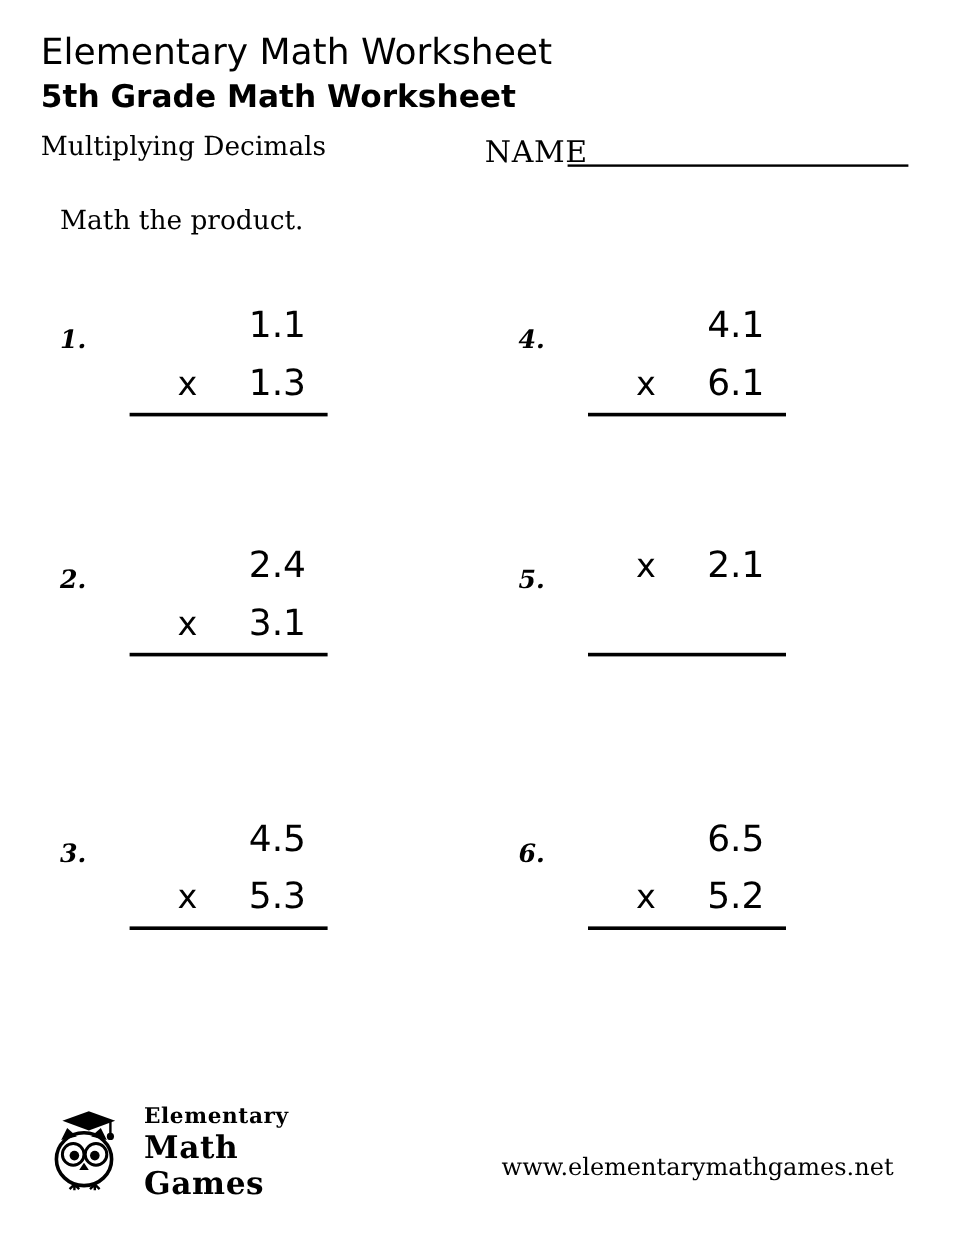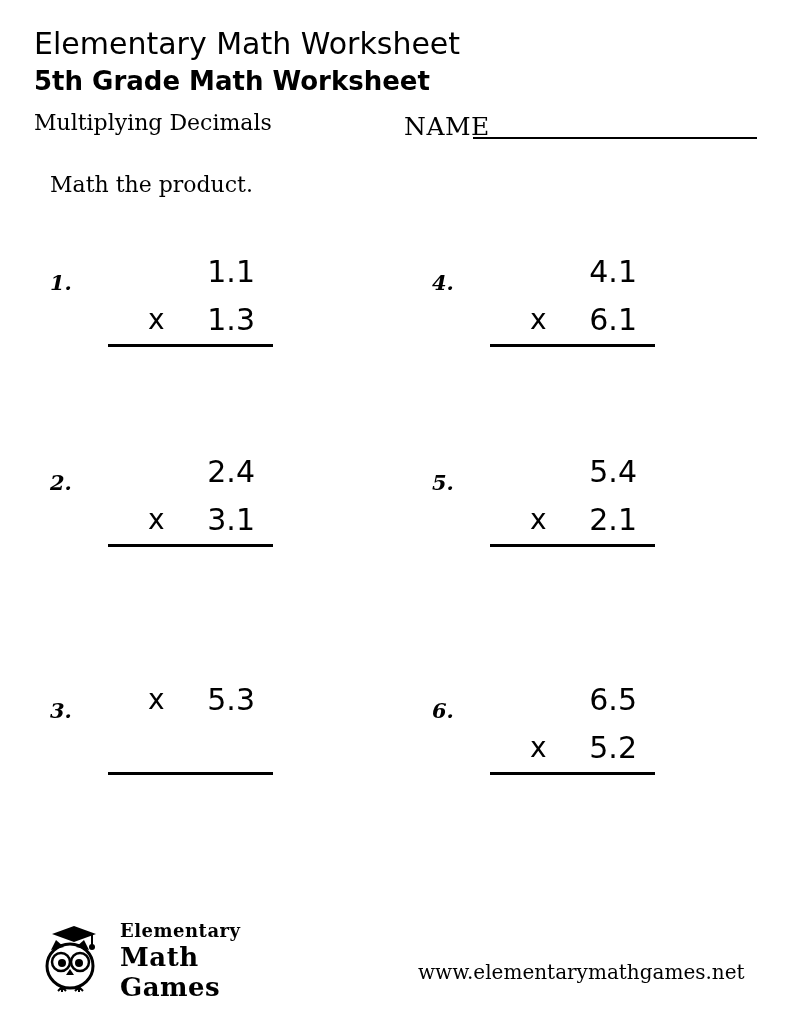--- a/index.html
+++ b/index.html
@@ -199,20 +199,21 @@
         <span class="op">x</span>
         <span>3.1</span>
       </div>
     </div>
     <div class="rule"></div>
   </div>
 
   <div class="problem" style="left:50px; top:676px;">
     <div class="num">3.</div>
     <div class="stack">
+      <div class="row-top">4.5</div>
       <div class="row-bottom">
         <span class="op">x</span>
         <span>5.3</span>
       </div>
     </div>
     <div class="rule"></div>
   </div>
 
   <div class="problem" style="left:432px; top:248px;">
     <div class="num">4.</div>
@@ -222,21 +223,20 @@
         <span class="op">x</span>
         <span>6.1</span>
       </div>
     </div>
     <div class="rule"></div>
   </div>
 
   <div class="problem" style="left:432px; top:448px;">
     <div class="num">5.</div>
     <div class="stack">
-      <div class="row-top">5.4</div>
       <div class="row-bottom">
         <span class="op">x</span>
         <span>2.1</span>
       </div>
     </div>
     <div class="rule"></div>
   </div>
 
   <div class="problem" style="left:432px; top:676px;">
     <div class="num">6.</div>

